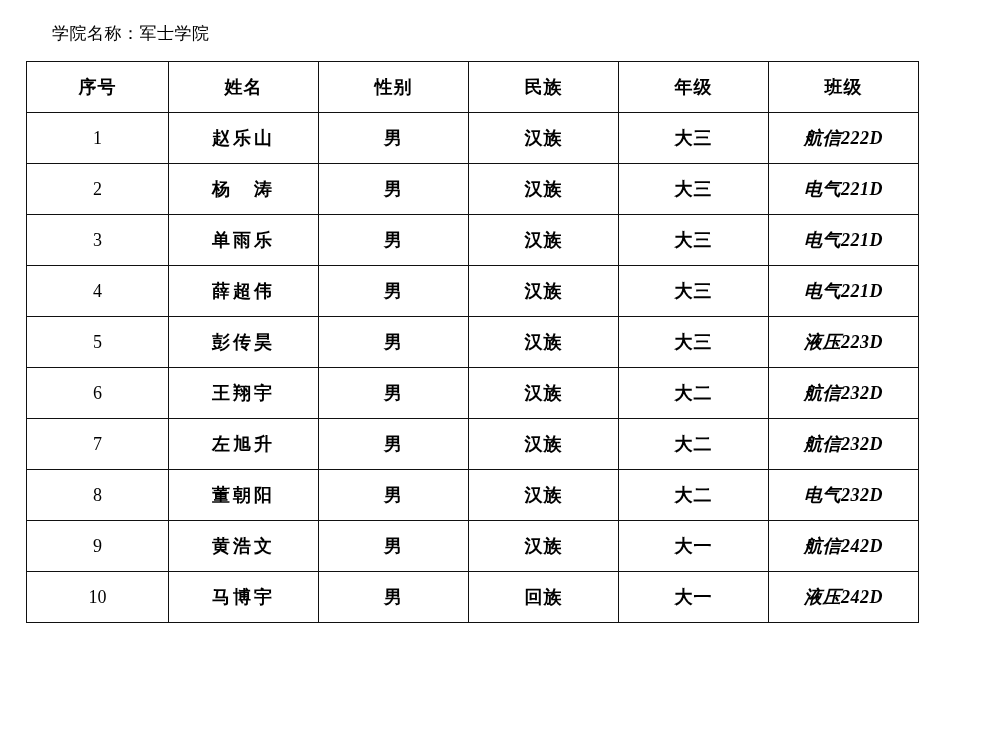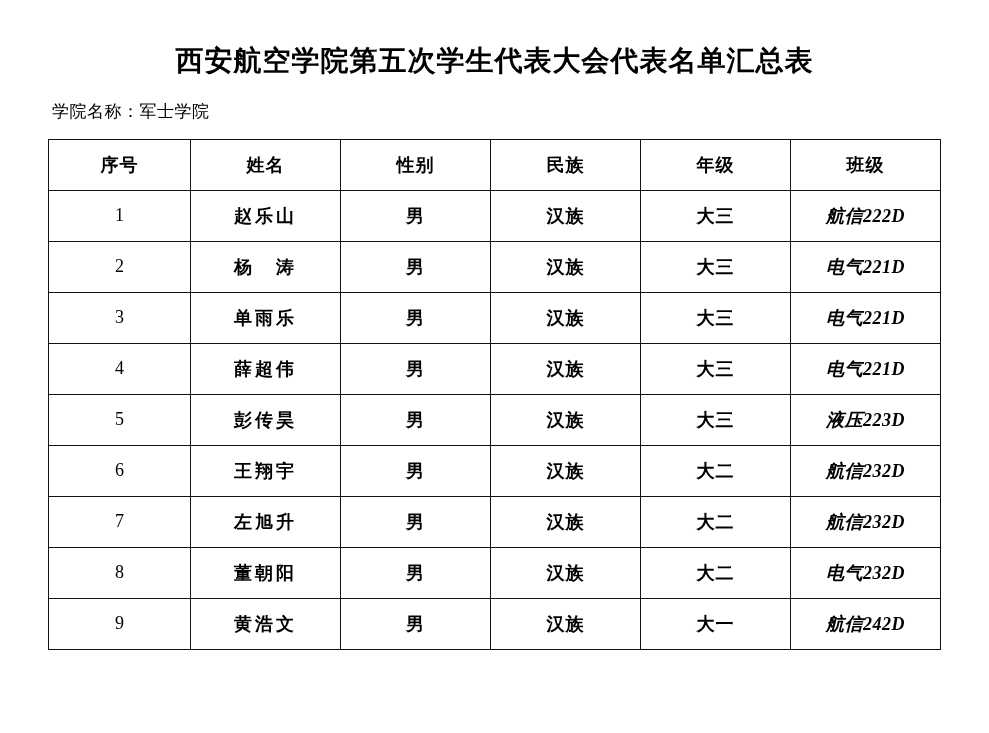--- a/index.html
+++ b/index.html
@@ -30,21 +30,21 @@
     font-family: "Liberation Serif", "DejaVu Serif", serif;
   }
   .subtitle {
     font-size: 17px;
     font-weight: normal;
     margin: 22px 0 0 52px;
     letter-spacing: 0.5px;
   }
   table.roster {
     border-collapse: collapse;
-    margin: 16px 0 0 48px;
+    margin: 16px 0 0 26px;
     width: 892px;
     table-layout: fixed;
   }
   table.roster th,
   table.roster td {
     border: 1px solid #111111;
     height: 50px;
     text-align: center;
     vertical-align: middle;
     font-size: 18px;
@@ -69,21 +69,20 @@
   table.roster td.cls {
     letter-spacing: 0.5px;
     font-style: italic;
   }
 </style>
 </head>
 <body>
 
 <div class="page">
 
-  <h1 class="doc-title">西安航空学院第五次学生代表大会代表名单汇总表</h1>
 
   <div class="subtitle">学院名称：军士学院</div>
 
   <table class="roster">
     <colgroup>
       <col class="c-index">
       <col class="c-name">
       <col class="c-sex">
       <col class="c-eth">
       <col class="c-grade">
@@ -165,16 +164,24 @@
         <td class="cls">电气232D</td>
       </tr>
       <tr>
         <td class="num">9</td>
         <td class="name">黄浩文</td>
         <td>男</td>
         <td>汉族</td>
         <td>大一</td>
         <td class="cls">航信242D</td>
       </tr>
+      <tr>
+        <td class="num">10</td>
+        <td class="name">马博宇</td>
+        <td>男</td>
+        <td>回族</td>
+        <td>大一</td>
+        <td class="cls">液压242D</td>
+      </tr>
     </tbody>
   </table>
 
 </div>
 
 </body></html>

